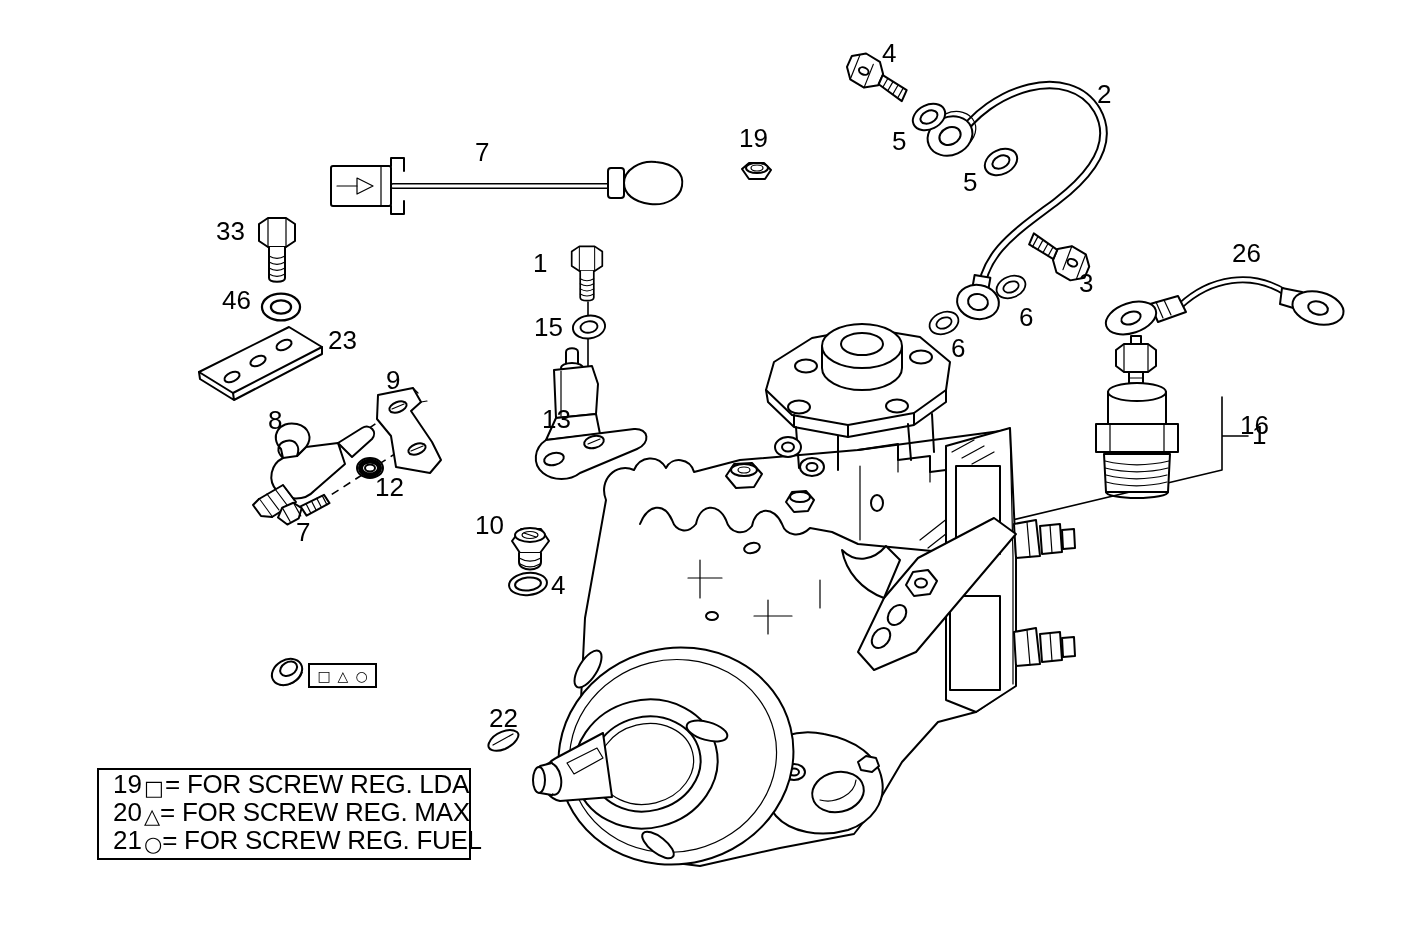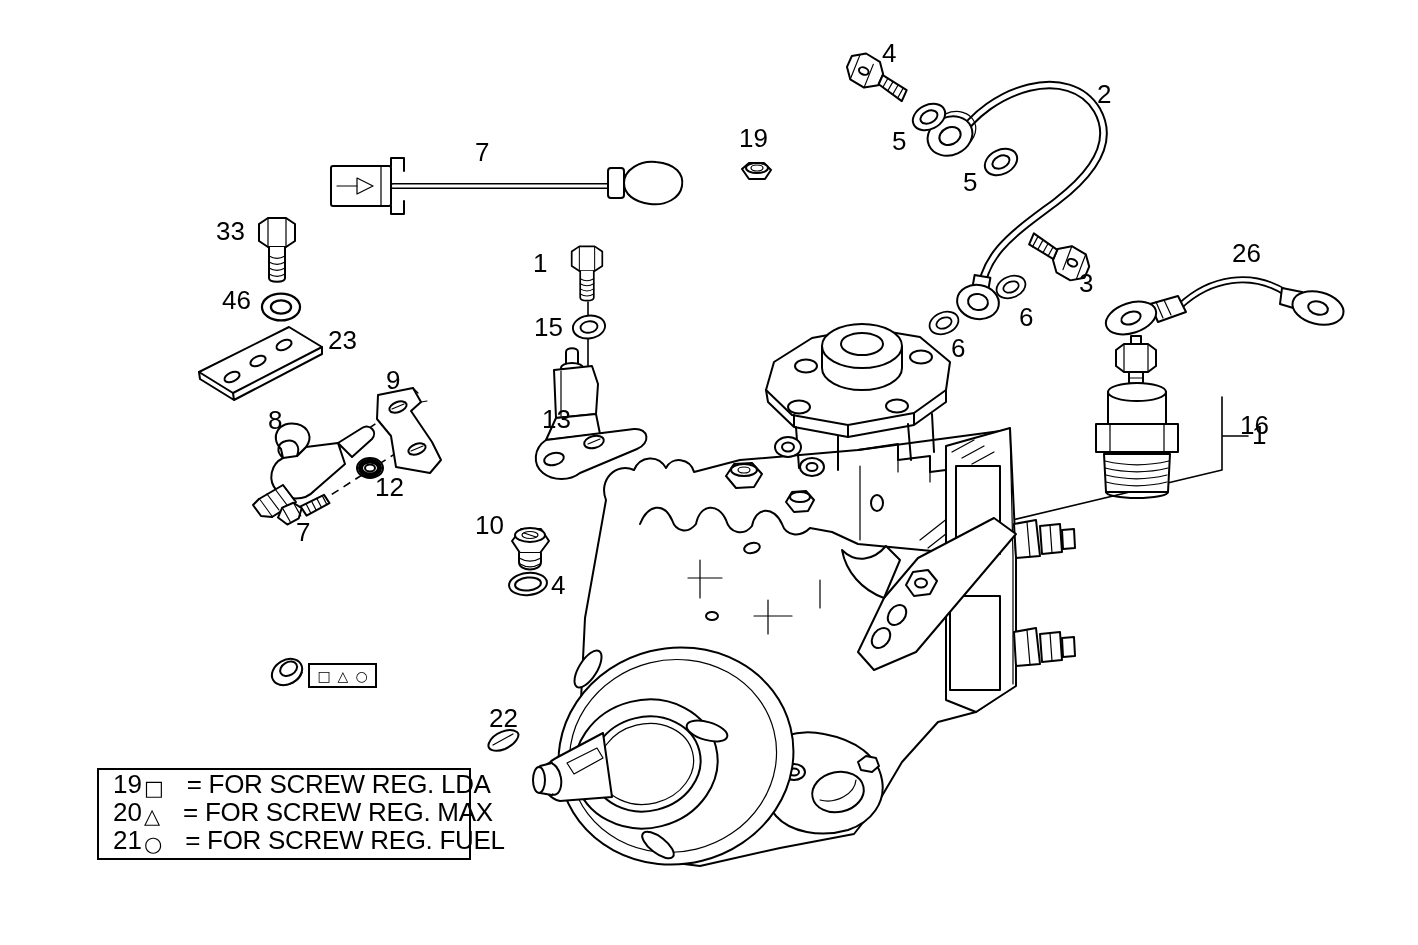--- a/index.html
+++ b/index.html
@@ -22,21 +22,21 @@
   
   .co{position:absolute;font-size:26px;line-height:1;color:#000;white-space:nowrap;}
   
   .legend{position:absolute;left:97px;top:768px;width:374px;height:92px;border:2px solid #000;
           box-sizing:border-box;display:flex;flex-direction:column;justify-content:center;
           padding-left:14px;font-size:26px;color:#000;}
   .lrow{display:flex;align-items:flex-end;height:28px;}
   .lnum{width:40px;}
   .lsym{width:38px;font-size:21px;text-align:left;padding-left:2px;
         font-family:"DejaVu Sans",sans-serif;}
-  .ltxt{letter-spacing:-0.3px;white-space:nowrap;margin-left:23px;}
+  .ltxt{letter-spacing:-0.3px;white-space:nowrap;}
   
   .symplate{position:absolute;left:308px;top:663px;width:69px;height:25px;border:2px solid #000;
             box-sizing:border-box;display:flex;align-items:center;justify-content:center;gap:7px;
             font-size:14px;font-family:"DejaVu Sans",sans-serif;color:#000;}
 </style>
 </head>
 <body>
 
 <div id="stage">
 

